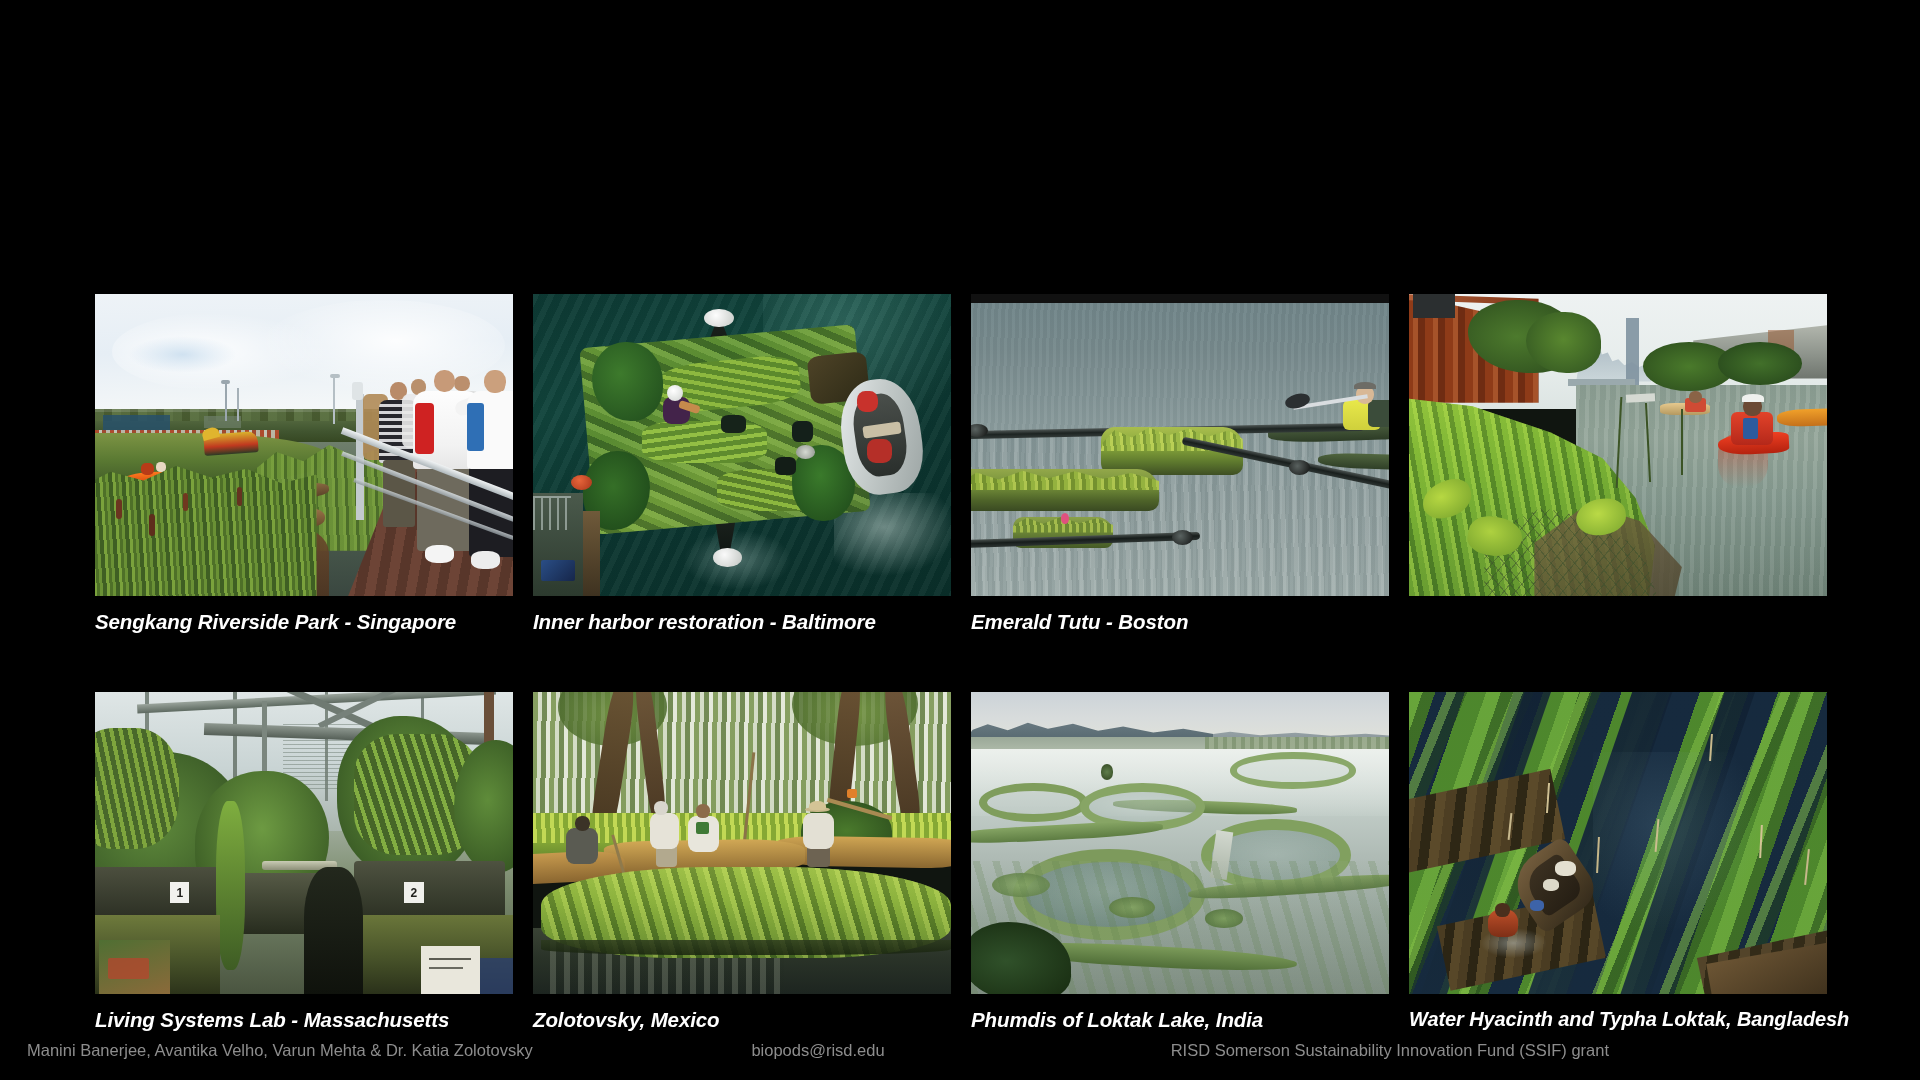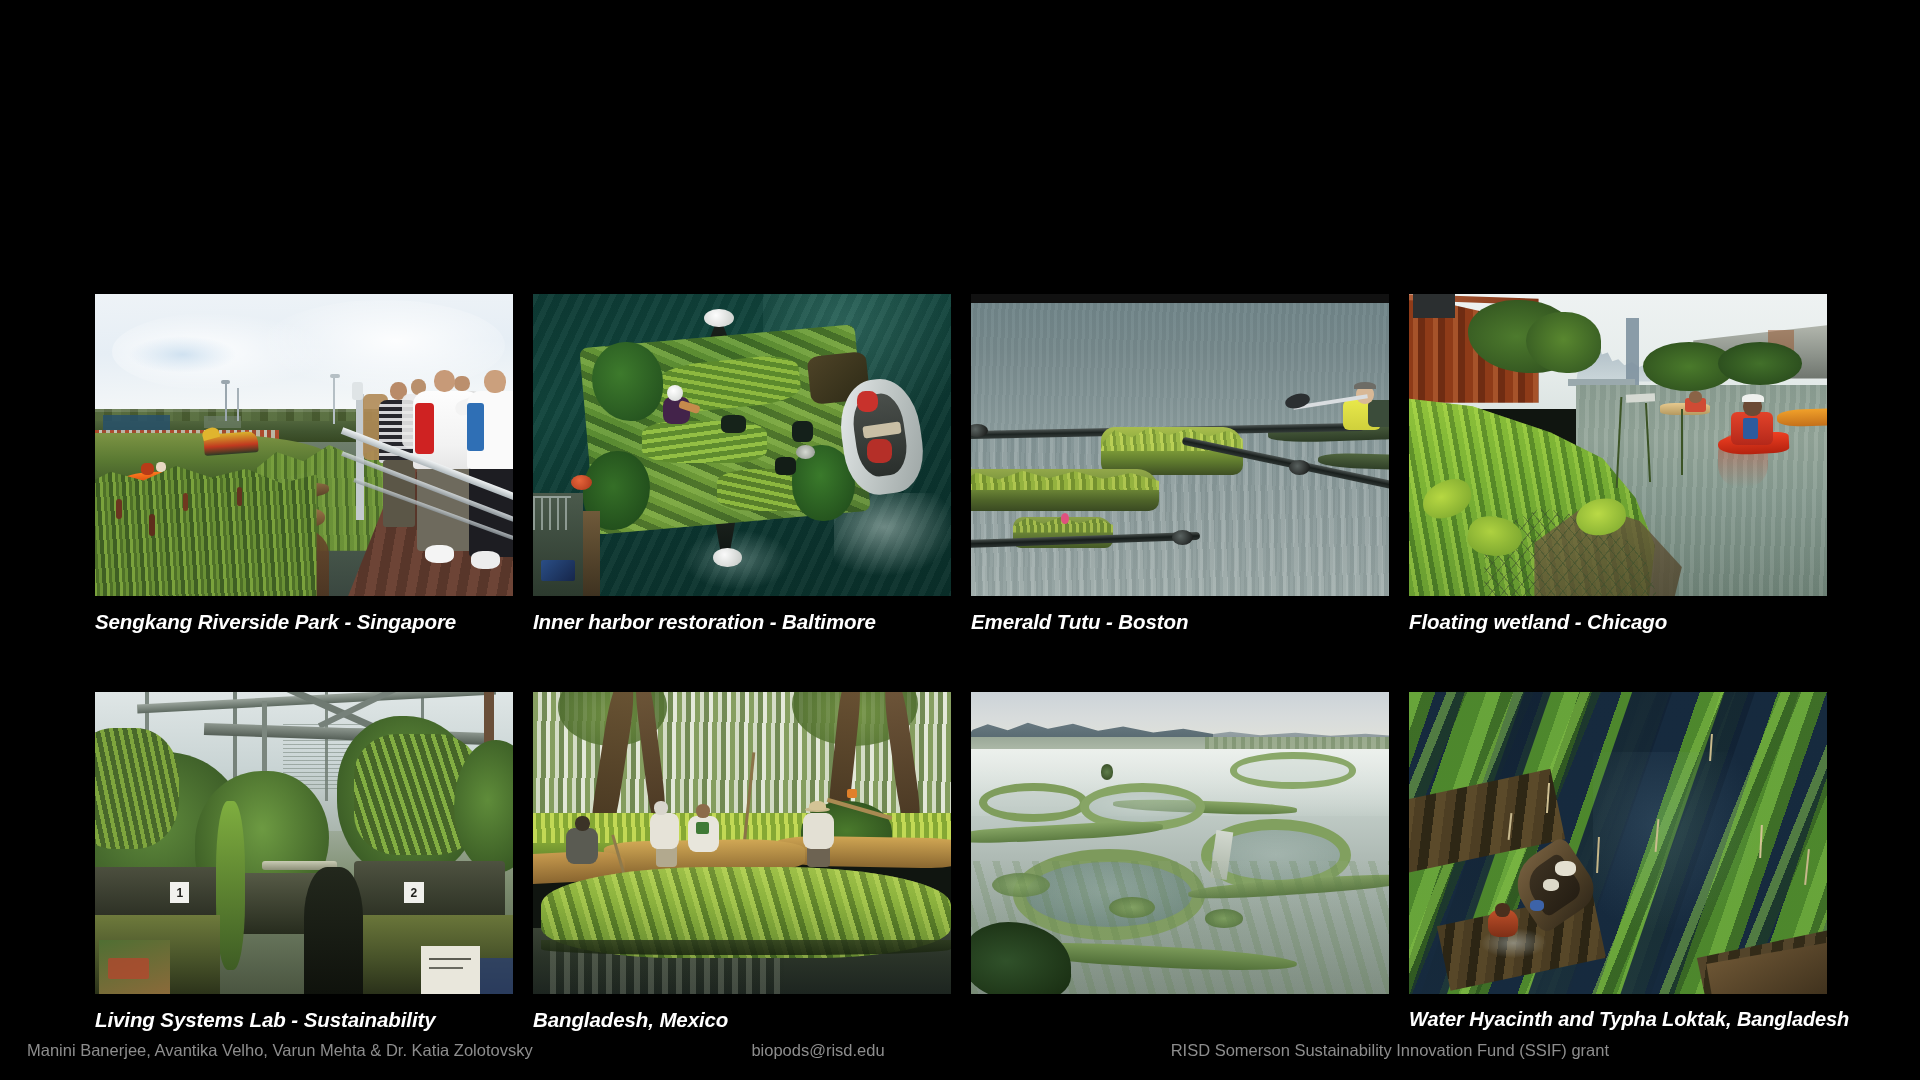--- a/index.html
+++ b/index.html
@@ -742,21 +742,20 @@
         <div class="p4-panel"></div>
         <div class="p4-tall1"></div>
         <div class="p4-tall2"></div>
         <div class="p4-tall3"></div>
         <div class="p4-edge"></div>
         <div class="p4-mesh"></div>
         <div class="p4-leaf1"></div>
         <div class="p4-leaf2"></div>
         <div class="p4-leaf3"></div>
       </div>
-      <div class="caption">Floating wetland - Chicago</div>
     </div>
 
     <div class="card">
       <div class="photo">
         <div class="p5-bg"></div>
         <div class="p5-glass"></div>
         <div class="p5-mull1"></div>
         <div class="p5-mull2"></div>
         <div class="p5-mull3"></div>
         <div class="p5-mull4"></div>
@@ -783,21 +782,21 @@
         <div class="p5-label2">2</div>
         <div class="p5-benchL"></div>
         <div class="p5-benchR"></div>
         <div class="p5-poster1"></div>
         <div class="p5-poster1b"></div>
         <div class="p5-poster2"></div>
         <div class="p5-poster2t"></div>
         <div class="p5-poster2t2"></div>
         <div class="p5-blue"></div>
       </div>
-      <div class="caption">Living Systems Lab - Sustainability</div>
+      <div class="caption">Living Systems Lab - Massachusetts</div>
     </div>
 
     <div class="card">
       <div class="photo">
         <div class="p6-sky"></div>
         <div class="p6-trees"></div>
         <div class="p6-canopyA"></div>
         <div class="p6-canopyB"></div>
         <div class="p6-treeA"></div>
         <div class="p6-treeB"></div>
@@ -824,21 +823,21 @@
         <div class="p6-p4-l"></div>
         <div class="p6-p4-b"></div>
         <div class="p6-p4-hb"></div>
         <div class="p6-p4-h"></div>
         <div class="p6-pole2"></div>
         <div class="p6-pole3"></div>
         <div class="p6-mat"></div>
         <div class="p6-mat-tex"></div>
         <div class="p6-matedge"></div>
       </div>
-      <div class="caption">Bangladesh, Mexico</div>
+      <div class="caption">Zolotovsky, Mexico</div>
     </div>
 
     <div class="card">
       <div class="photo">
         <div class="p7-sky"></div>
         <div class="p7-hills2"></div>
         <div class="p7-hills"></div>
         <div class="p7-far"></div>
         <div class="p7-farveg"></div>
         <div class="p7-lake"></div>
@@ -853,20 +852,21 @@
         <div class="p7-ring1"></div>
         <div class="p7-band3"></div>
         <div class="p7-blob1"></div>
         <div class="p7-blob2"></div>
         <div class="p7-blob3"></div>
         <div class="p7-mottle"></div>
         <div class="p7-band4"></div>
         <div class="p7-tree"></div>
         <div class="p7-darkveg"></div>
       </div>
+      <div class="caption">Phumdis of Loktak Lake, India</div>
     </div>
 
     <div class="card wide">
       <div class="photo">
         <div class="p8-water"></div>
         <div class="p8-rows"></div>
         <div class="p8-rows2"></div>
         <div class="p8-channel3"></div>
         <div class="p8-channel1"></div>
         <div class="p8-channel2"></div>

